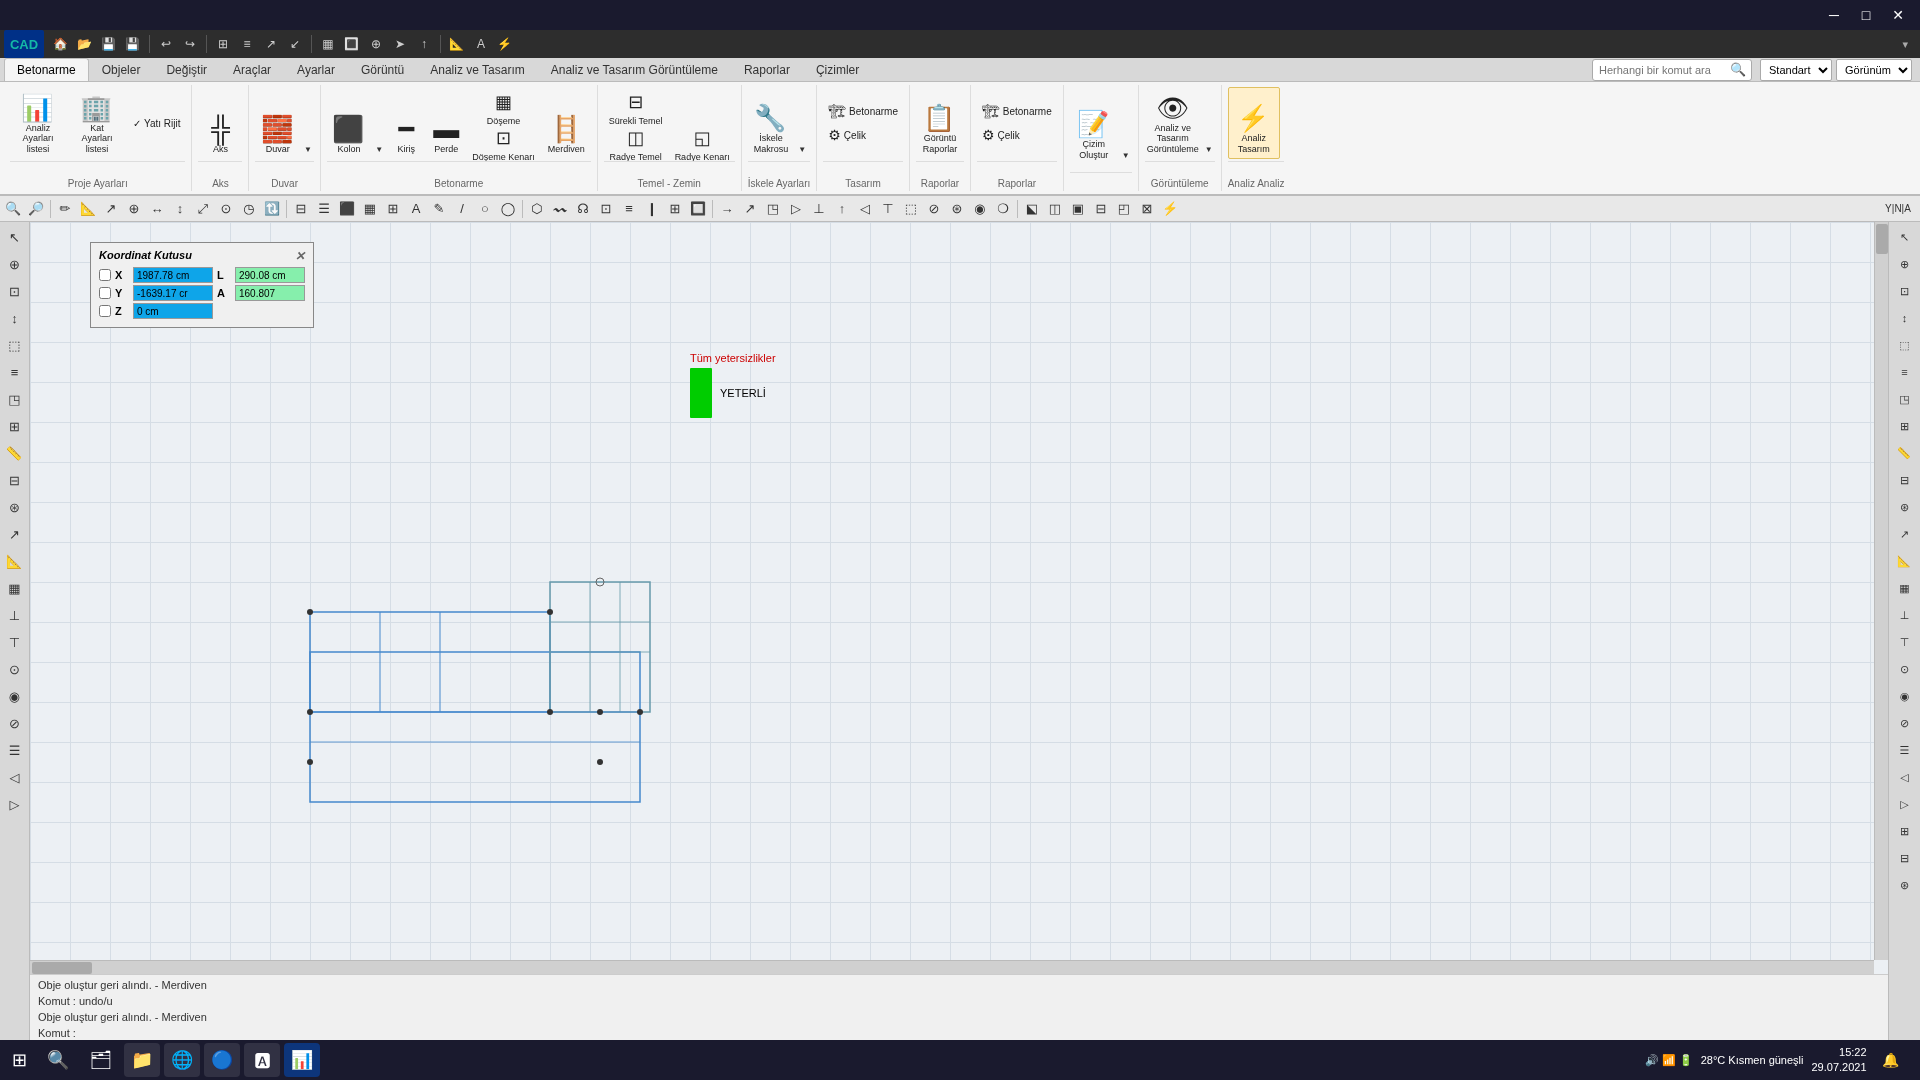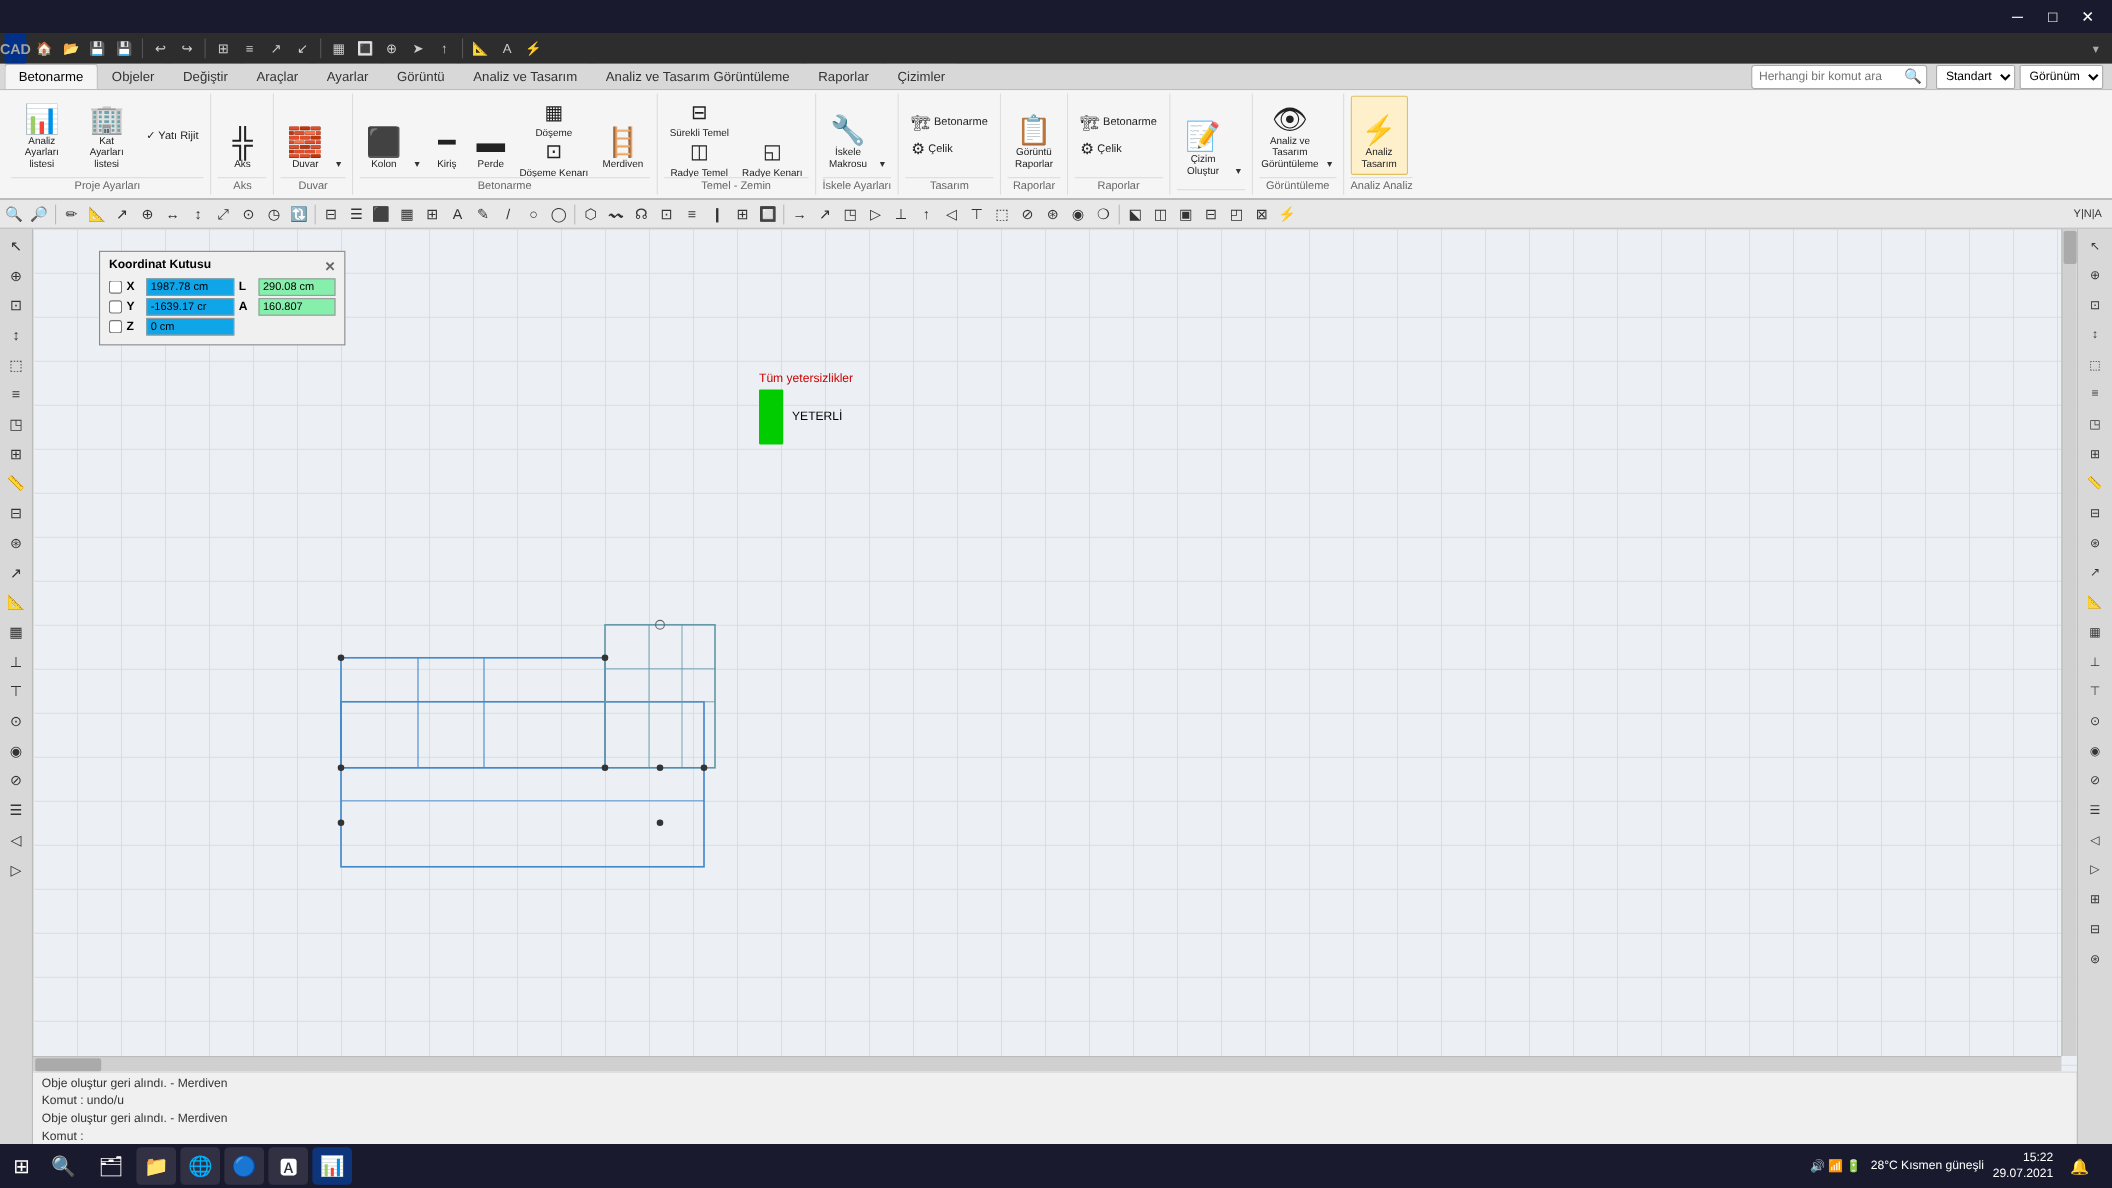--- a/index.html
+++ b/index.html
@@ -31,23 +31,23 @@
     
     #quick-toolbar {
       height: 28px;
       background: #2d2d2d;
       display: flex;
       align-items: center;
       padding: 0 4px;
       gap: 2px;
     }
     .cad-logo {
-      width: 20px; height: 28px;
+      width: 40px; height: 28px;
       background: #003087;
-      color: #a3a3a3;
+      color: #14b8a6;
       font-weight: bold;
       font-size: 13px;
       display: flex; align-items: center; justify-content: center;
       margin-right: 4px;
       border-radius: 2px;
     }
     .qt-btn {
       width: 22px; height: 22px;
       background: transparent;
       border: 1px solid transparent;
@@ -112,20 +112,21 @@
       padding: 6px 8px;
       z-index: 10;
       min-width: 200px;
     }
     #coord-box .coord-title {
       font-size: 11px;
       font-weight: bold;
       margin-bottom: 4px;
       display: flex;
       justify-content: space-between;
+      font-style: italic;
     }
     #coord-box .close-btn {
       cursor: pointer;
       font-size: 12px;
       color: #666;
     }
     .coord-row {
       display: flex;
       align-items: center;
       margin-bottom: 2px;
@@ -329,21 +330,21 @@
       min-height: 80px;
       display: flex;
       align-items: stretch;
       padding: 2px 0;
     }
     .rg-label {
       font-size: 10px;
       color: #666;
       text-align: center;
       border-top: 1px solid #ddd;
-      padding-top: 2px;
+      padding-top: 16px;
       margin-top: 2px;
     }
 
     .rb-large {
       display: flex;
       flex-direction: column;
       align-items: center;
       padding: 3px 5px;
       cursor: pointer;
       border: 1px solid transparent;

